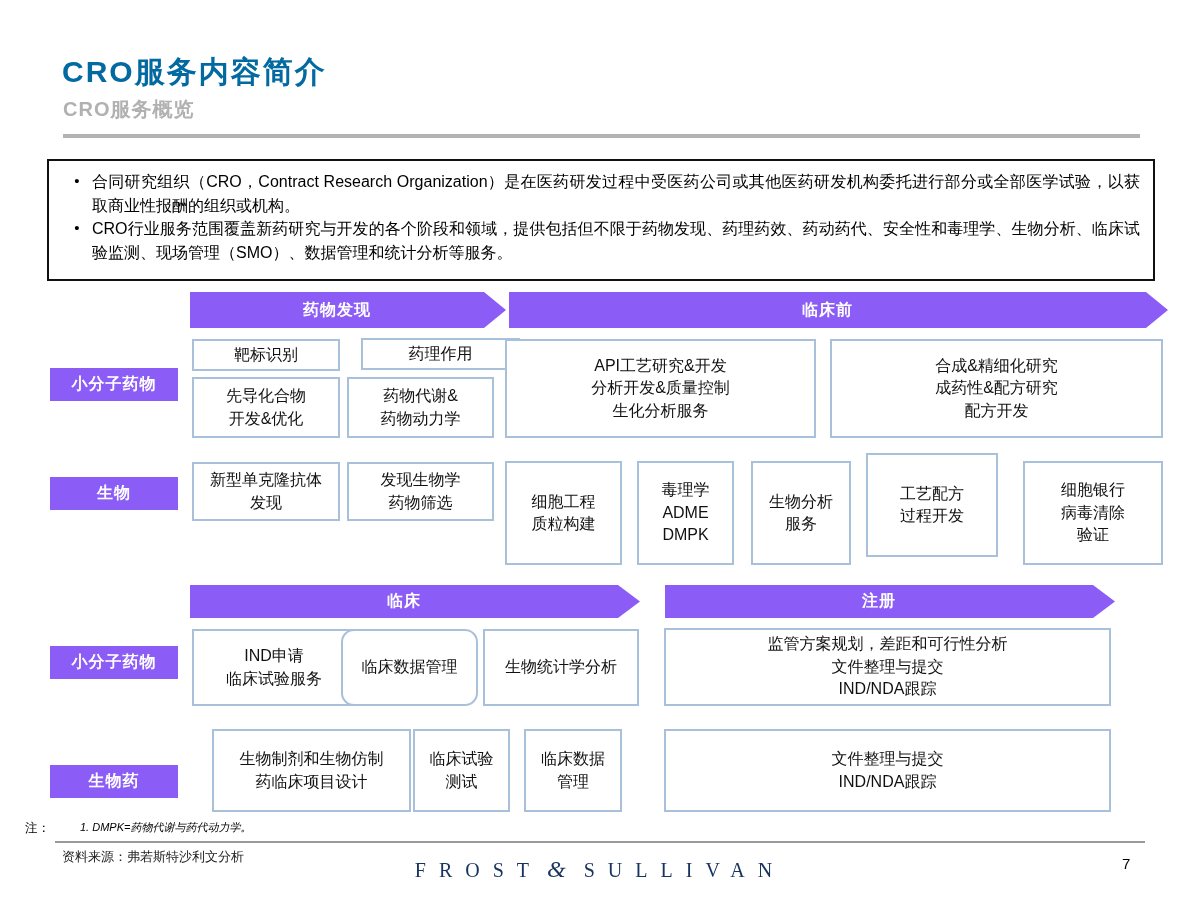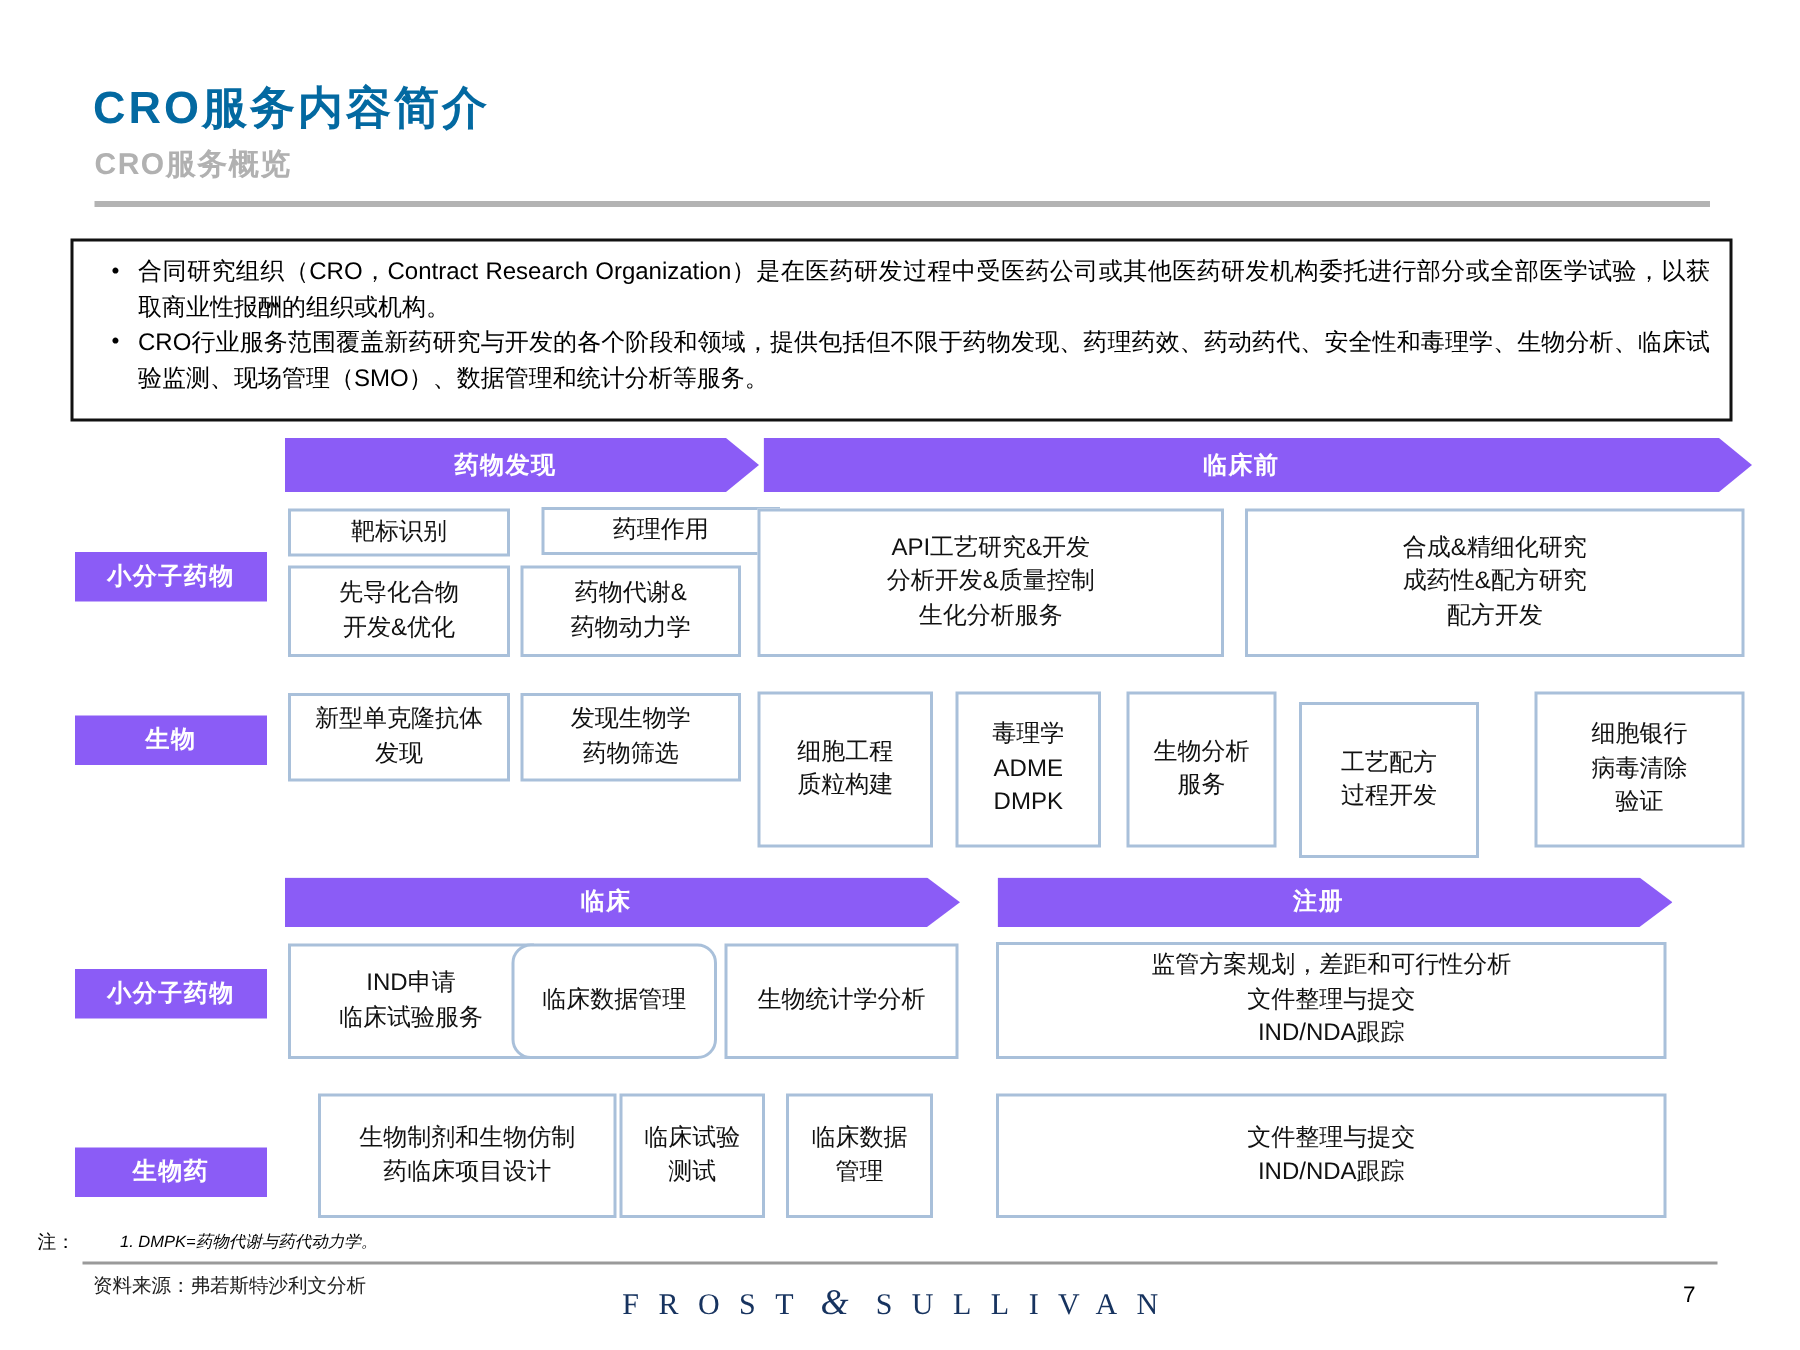--- a/index.html
+++ b/index.html
@@ -99,21 +99,21 @@
 发现</div>
   <div class="abs sbox" style="left:347px;top:462px;width:147px;height:59px;">发现生物学
 药物筛选</div>
   <div class="abs sbox" style="left:505px;top:461px;width:117px;height:104px;">细胞工程
 质粒构建</div>
   <div class="abs sbox" style="left:637px;top:461px;width:97px;height:104px;">毒理学
 ADME
 DMPK</div>
   <div class="abs sbox" style="left:751px;top:461px;width:100px;height:104px;">生物分析
 服务</div>
-  <div class="abs sbox" style="left:866px;top:468px;width:120px;height:104px;">工艺配方
+  <div class="abs sbox" style="left:866px;top:453px;width:132px;height:104px;">工艺配方
 过程开发</div>
   <div class="abs sbox" style="left:1023px;top:461px;width:140px;height:104px;">细胞银行
 病毒清除
 验证</div>
 
   <div class="abs sbox" style="left:192px;top:629px;width:164px;height:77px;">IND申请
 临床试验服务</div>
   <div class="abs sbox" style="left:341px;top:629px;width:137px;height:77px;border-radius:13px;">临床数据管理</div>
   <div class="abs sbox" style="left:483px;top:629px;width:156px;height:77px;">生物统计学分析</div>
   <div class="abs sbox" style="left:664px;top:628px;width:447px;height:78px;">监管方案规划，差距和可行性分析

